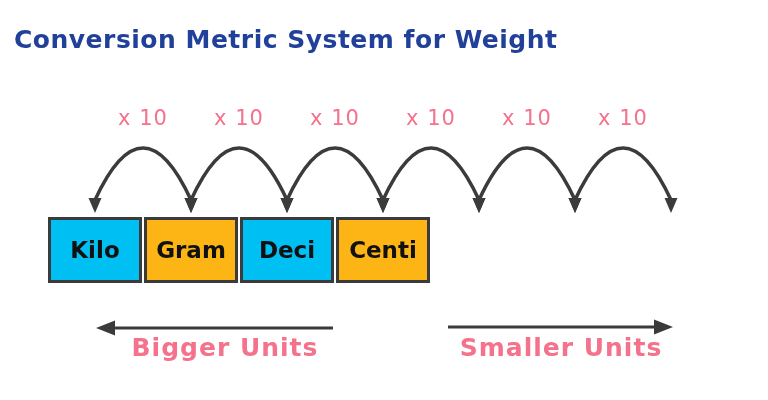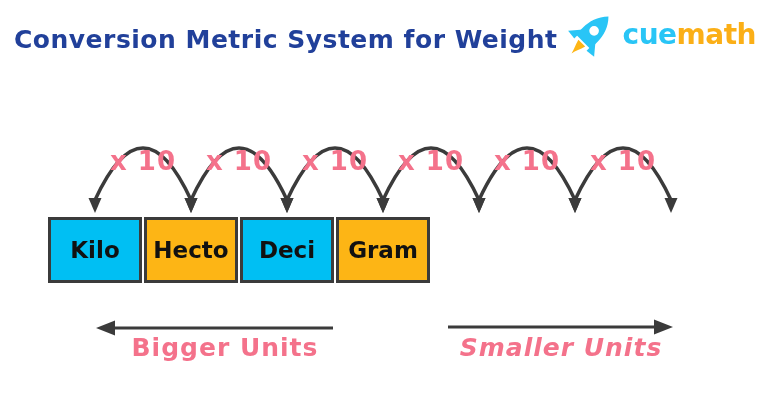--- a/index.html
+++ b/index.html
@@ -28,23 +28,22 @@
   }
   .logo .rocket{ width:58px; height:60px; }
   .wordmark{ font-size:28px; font-weight:bold; letter-spacing:-0.5px; white-space:nowrap;}
   .wordmark .cue{ color:var(--logo-cyan); }
   .wordmark .math{ color:var(--logo-orange); }
 
   
   .arc-layer{ position:absolute; left:0; top:90px; width:768px; height:130px; }
   .mult-label{
     position:absolute; top:106px; transform:translateX(-50%);
-    font-size:26px; font-weight:bold; color:var(--pink); white-space:nowrap;
+    font-size:21px; font-weight:normal; color:var(--pink); white-space:nowrap;
     letter-spacing:1px;
-    margin-top:40px;
   }
 
   
   .units-row{
     position:absolute; left:48px; top:217px;
     display:flex; gap:2px;
   }
   .unit-box{
     width:88px; height:60px; border:3px solid var(--outline);
     display:flex; align-items:center; justify-content:center;
@@ -54,47 +53,29 @@
   .unit-box.orange{ background:var(--orange); }
 
   
   .bottom-layer{ position:absolute; left:0; top:314px; width:768px; height:32px; }
   .dir-label{
     position:absolute; top:333px; transform:translateX(-50%);
     font-size:25px; font-weight:bold; color:var(--pink); white-space:nowrap;
     letter-spacing:1px;
   }
   .dir-label.bigger{ left:225px; }
-  .dir-label.smaller{ left:561px;font-style:italic; }
+  .dir-label.smaller{ left:561px; }
 </style>
 </head>
 <body>
 
 <div class="page">
 
   <h1 class="title">Conversion Metric System for Weight</h1>
 
-  <div class="logo">
-    <svg class="rocket" viewBox="0 0 60 60">
-      <g transform="rotate(45 30 31)">
-
-        <path d="M25 43 C26.5 49 29 53 30 58 C31 53 33.5 49 35 43 Z" fill="#FDB515"></path>
-
-        <path d="M21 32 L11 44 L21 45 Z" fill="#29C5F6"></path>
-        <path d="M39 32 L49 44 L39 45 Z" fill="#29C5F6"></path>
-
-        <path d="M30 4 C38 12 40.5 22 40.5 30 L40.5 41 L19.5 41 L19.5 30 C19.5 22 22 12 30 4 Z" fill="#29C5F6"></path>
-
-        <circle cx="30" cy="25" r="5" fill="#ffffff"></circle>
-      </g>
-    </svg>
-    <div class="wordmark">
-      <span class="cue">cue</span><span class="math">math</span>
-    </div>
-  </div>
 
   <svg class="arc-layer" viewBox="0 0 768 130">
     <g>
         <path d="M 95 110 Q 143 6 191 110" fill="none" stroke="#3B3B3B" stroke-width="3.5"></path>
         <polygon points="88.5,108 101.5,108 95,123" fill="#3B3B3B"></polygon>
         <polygon points="184.5,108 197.5,108 191,123" fill="#3B3B3B"></polygon>
         <path d="M 191 110 Q 239 6 287 110" fill="none" stroke="#3B3B3B" stroke-width="3.5"></path>
         <polygon points="184.5,108 197.5,108 191,123" fill="#3B3B3B"></polygon>
         <polygon points="280.5,108 293.5,108 287,123" fill="#3B3B3B"></polygon>
         <path d="M 287 110 Q 335 6 383 110" fill="none" stroke="#3B3B3B" stroke-width="3.5"></path>
@@ -117,27 +98,27 @@
   <span class="mult-label" style="left: 335px;">x 10</span>
   <span class="mult-label" style="left: 431px;">x 10</span>
   <span class="mult-label" style="left: 527px;">x 10</span>
   <span class="mult-label" style="left: 623px;">x 10</span>
 
   <div class="units-row">
     <div class="unit-box cyan">
         <span>Kilo</span>
       </div>
     <div class="unit-box orange">
-        <span>Hecto</span>
+        <span>Gram</span>
       </div>
     <div class="unit-box cyan">
         <span>Deci</span>
       </div>
     <div class="unit-box orange">
-        <span>Gram</span>
+        <span>Centi</span>
       </div>
   </div>
 
   <svg class="bottom-layer" viewBox="0 0 768 32">
     <g>
       <line x1="112" y1="14" x2="333" y2="14" stroke="#3B3B3B" stroke-width="3"></line>
       <polygon points="96,14 115,6.5 115,21.5" fill="#3B3B3B"></polygon>
     </g>
     <g>
       <line x1="448" y1="13" x2="657" y2="13" stroke="#3B3B3B" stroke-width="3"></line>

